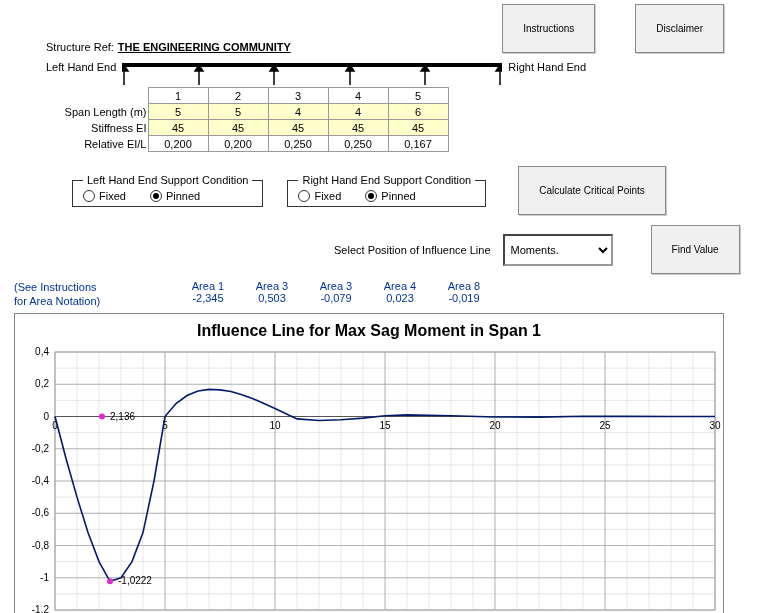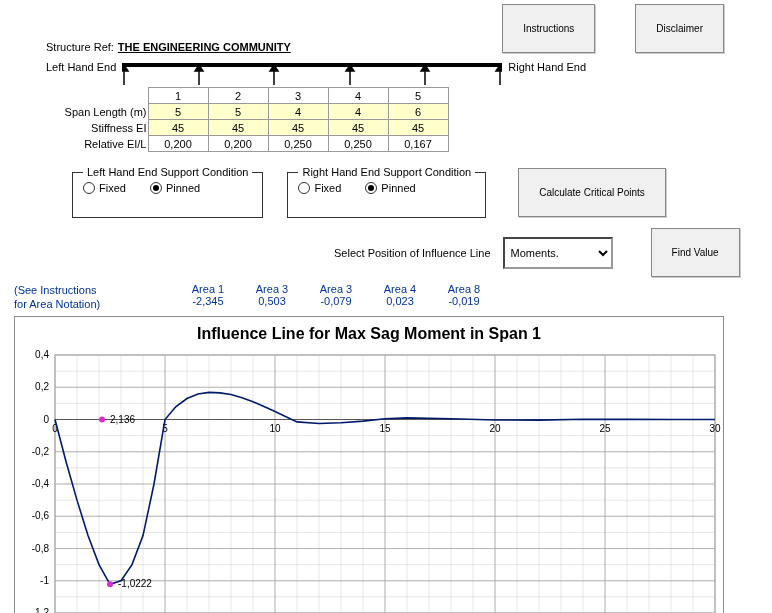--- a/index.html
+++ b/index.html
@@ -28,21 +28,21 @@
   .span-table { border-collapse: collapse; margin-left: 10px; }
   .span-table td, .span-table th {
     border: 1px solid #999; text-align: center; font-size: 11px;
     font-weight: normal; padding: 1px 0; width: 60px; height: 16px;
   }
   .span-table .row-label { text-align: right; border: none; padding-right: 1px; width: 130px; }
   .span-table .hdr { background: #fff; }
   .span-table .yellow { background: #ffffcc; }
   .support-row { display: flex; align-items: center; margin: 14px 0 0 62px; gap: 20px; }
   fieldset.support {
-    border: 1px solid #333; padding: 4px 10px 23px 10px; font-size: 11px;
+    border: 1px solid #333; padding: 4px 10px 4px 10px; font-size: 11px;
     display: flex; gap: 24px;
   }
   fieldset.support legend { padding: 0 4px; font-size: 11px; }
   .radio-wrap { display: inline-flex; align-items: center; gap: 4px; }
   .radio-circle {
     display:inline-block; width:12px; height:12px; border:1px solid #333;
     border-radius:50%; position:relative;
   }
   .radio-circle.sel::after {
     content:""; position:absolute; top:2px; left:2px; width:6px; height:6px;

